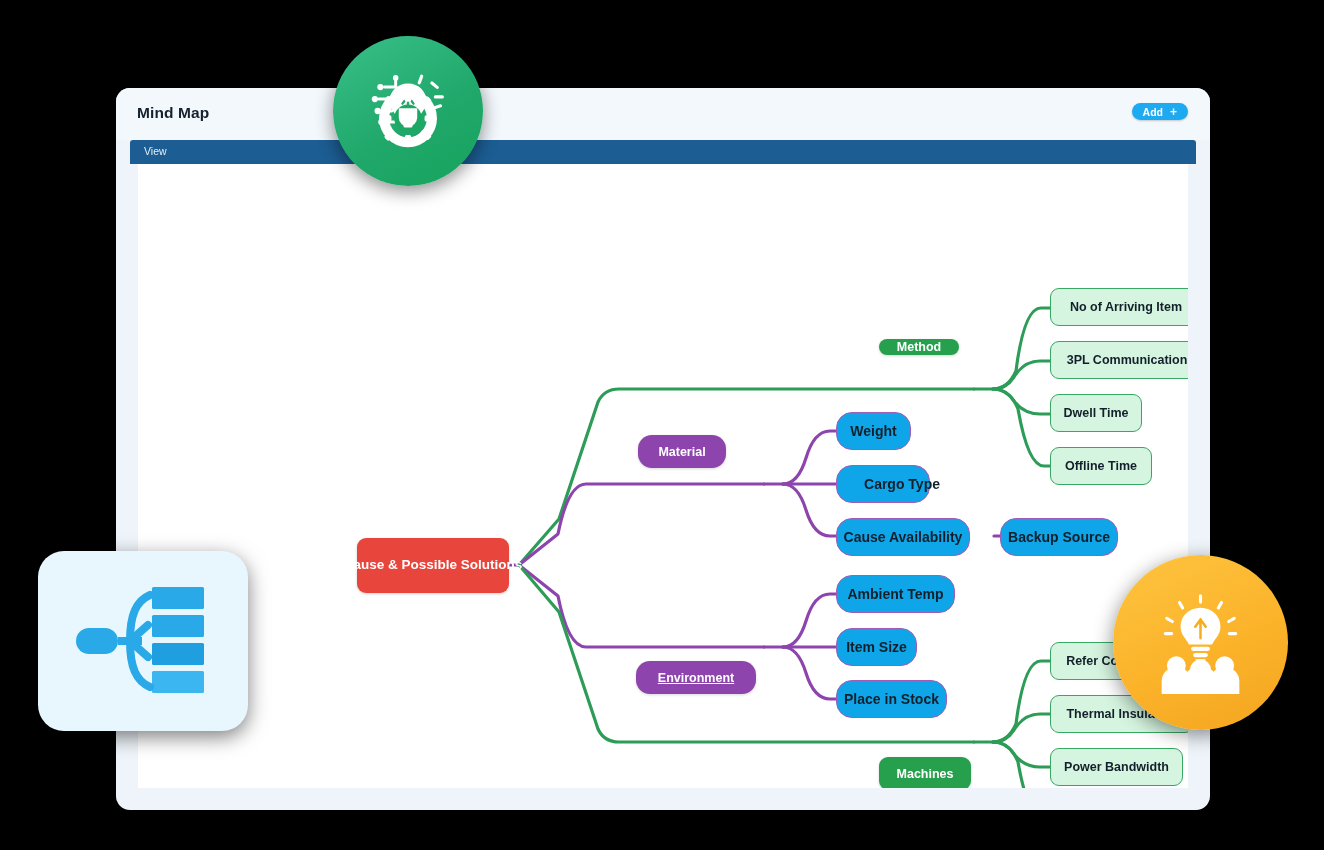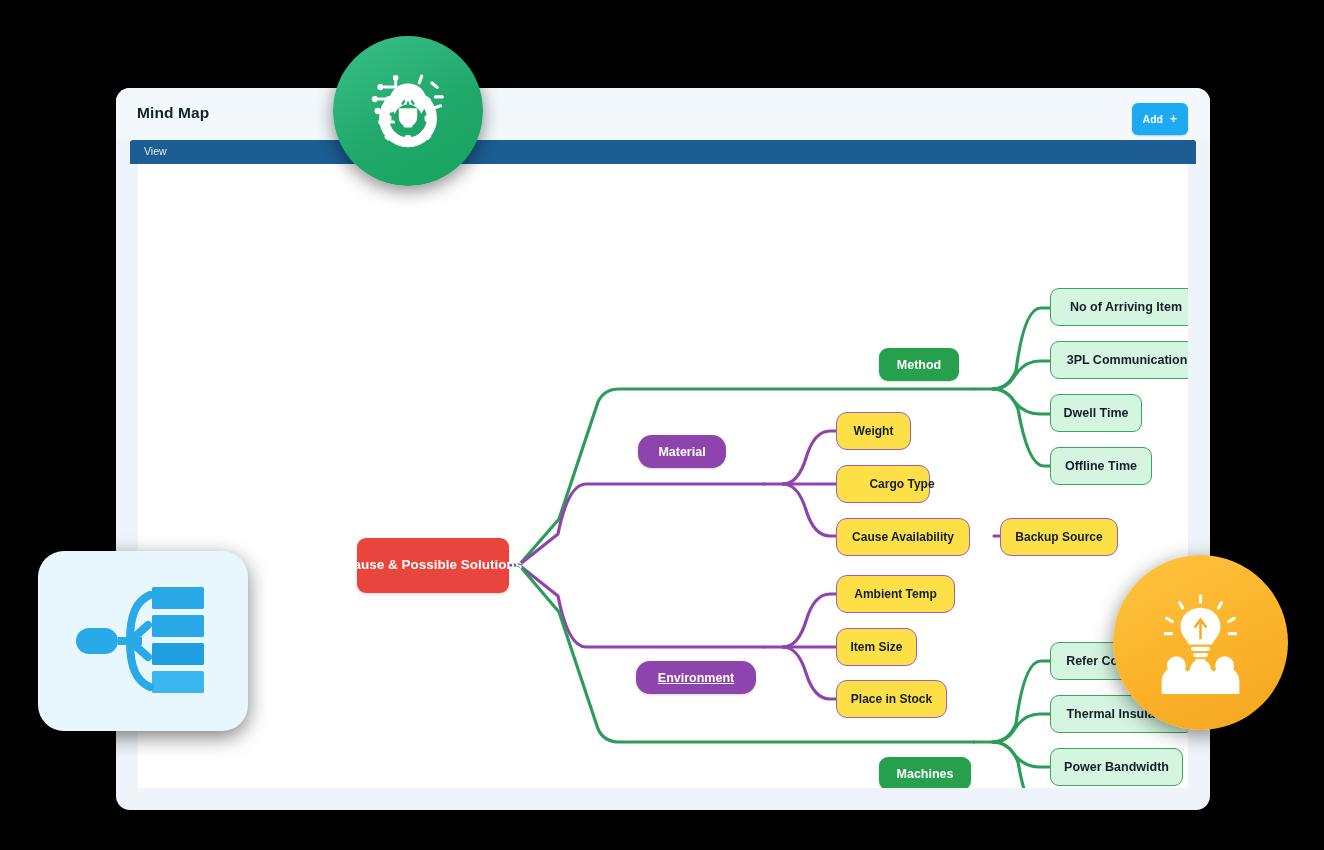--- a/index.html
+++ b/index.html
@@ -40,23 +40,23 @@
     top: 16px;
     font-size: 15.5px;
     font-weight: bold;
     color: #15222e;
     letter-spacing: .1px;
   }
   #add-button {
     position: absolute;
     right: 22px;
     top: 15px;
-    height: 32px;
+    height: 17px;
     padding: 2px 11px;
-    border-radius: 6px;
+    border-radius: 11px;
     background: #1eaaf1;
     color: #ffffff;
     font-size: 10.5px;
     font-weight: bold;
     display: flex;
     align-items: center;
     gap: 7px;
     border: none;
     cursor: pointer;
     box-shadow: 0 1px 2px rgba(0,0,0,.2);
@@ -131,26 +131,26 @@
   }
   .node.leaf-green {
     background: #d6f5e0;
     color: #13202b;
     font-weight: bold;
     font-size: 12.5px;
     border: 1.6px solid #37a763;
     border-radius: 9px;
   }
   .node.leaf-purple {
-    background: #fde047;
+    background: #0ea5e9;
     color: #13202b;
     font-weight: bold;
-    font-size: 12px;
+    font-size: 14px;
     border: 1.6px solid #a25cb8;
-    border-radius: 11px;
+    border-radius: 16px;
   }
 
   
   #logo-badge {
     position: absolute;
     left: 333px;
     top: 36px;
     width: 150px;
     height: 150px;
     border-radius: 50%;
@@ -237,21 +237,21 @@
         <path d="M 836 578 L 855 578" stroke="#2d9c57"></path>
         <path d="M 855 578 Q 870 578 878 560 Q 886 497 903 497 L 934 497" stroke="#2d9c57"></path>
         <path d="M 855 578 Q 868 578 876 566 Q 886 550 902 550 L 934 550" stroke="#2d9c57"></path>
         <path d="M 855 578 Q 868 578 876 590 Q 886 603 902 603 L 934 603" stroke="#2d9c57"></path>
         <path d="M 855 578 Q 872 578 880 598 Q 890 655 906 655 L 934 655" stroke="#2d9c57"></path>
       </g>
     </svg>
 
     <div class="node root" style="left:219px; top:374px; width:152px; height:55px;">Cause &amp; Possible Solutions</div>
 
-    <div class="node cat-green" style="left:741px; top:184px; width:80px; height:33px;">Method</div>
+    <div class="node cat-green" style="left:741px; top:175px; width:80px; height:16px;">Method</div>
     <div class="node leaf-green" style="left:912px; top:124px; width:152px; height:38px;">No of Arriving Item</div>
     <div class="node leaf-green" style="left:912px; top:177px; width:154px; height:38px;">3PL Communication</div>
     <div class="node leaf-green" style="left:912px; top:230px; width:92px; height:38px;">Dwell Time</div>
     <div class="node leaf-green" style="left:912px; top:283px; width:102px; height:38px;">Offline Time</div>
 
     <div class="node cat-purple" style="left:500px; top:271px; width:88px; height:33px;">Material</div>
     <div class="node leaf-purple" style="left:698px; top:248px; width:75px; height:38px;">Weight</div>
     <div class="node leaf-purple" style="left:698px; top:301px; width:94px; height:38px;padding-left:38px;">Cargo Type</div>
     <div class="node leaf-purple" style="left:698px; top:354px; width:134px; height:38px;">Cause Availability</div>
     <div class="node leaf-purple" style="left:862px; top:354px; width:118px; height:38px;">Backup Source</div>

